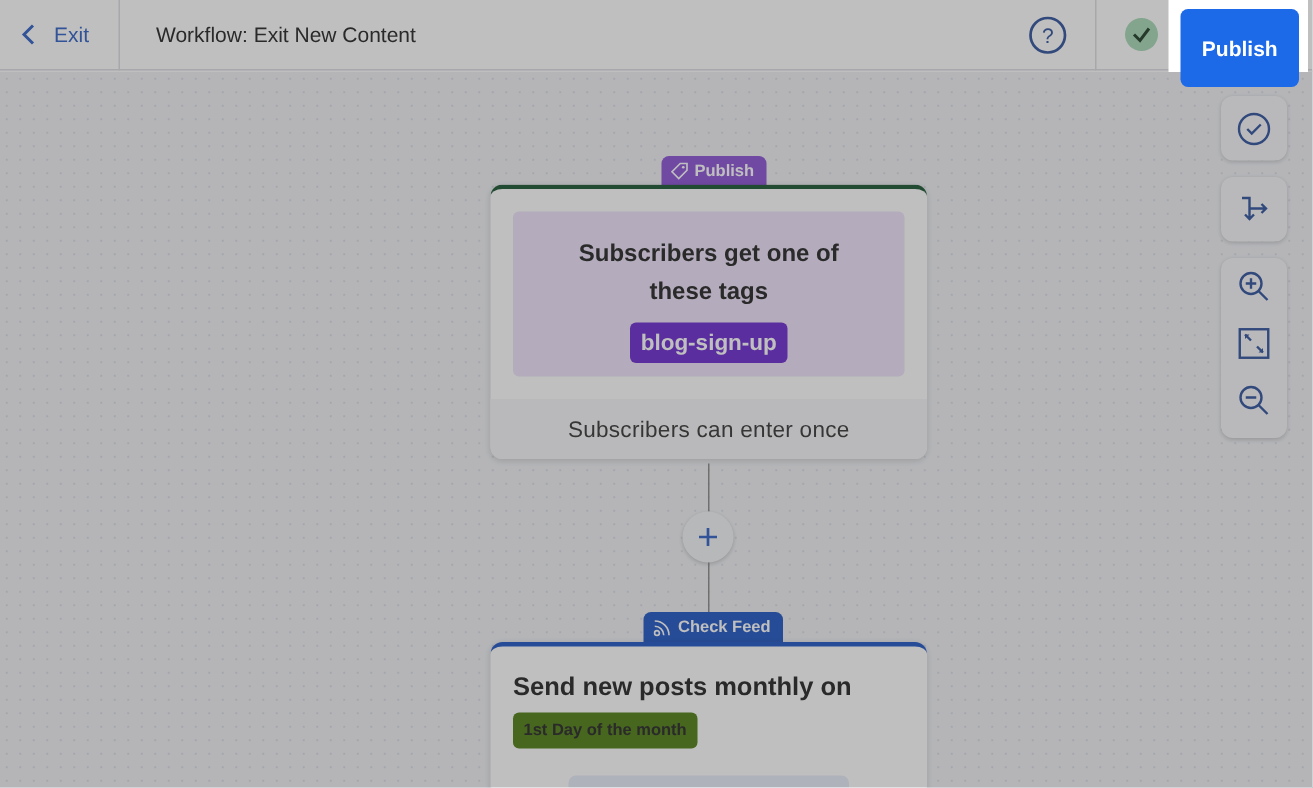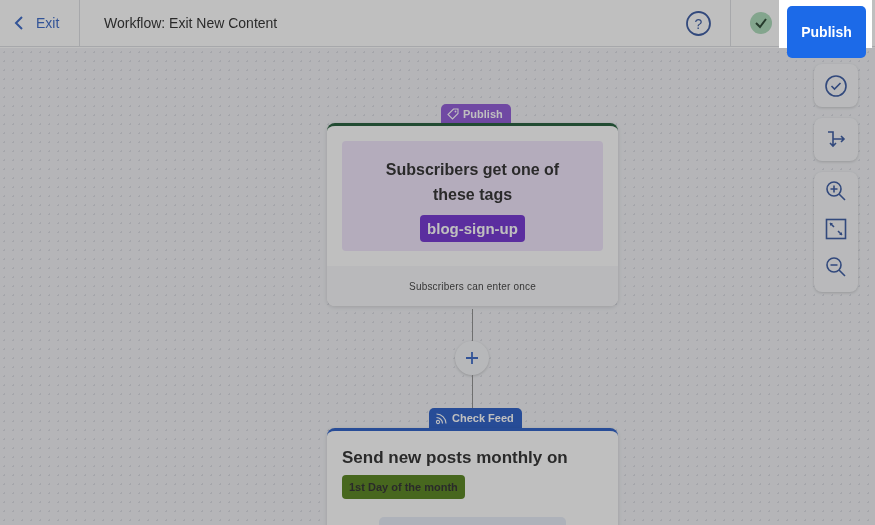--- a/index.html
+++ b/index.html
@@ -61,21 +61,21 @@
   }
   .starter-heading { margin-top: 16px; font-size: 16px; font-weight: bold; color: #222; text-align: center; line-height: 25px; width: 180px; }
   .tag-chip {
     margin-top: 8px; background: #6a28cf; color: #fff; font-size: 15px; font-weight: bold;
     padding: 5px 7px; border-radius: 4px; cursor: pointer;
   }
   .starter-footer {
     position: absolute; left: 0; bottom: 0; width: 100%; height: 40px;
     background: #f7f7f9; border-radius: 0 0 8px 8px;
     display: flex; align-items: center; justify-content: center;
-    font-size: 10px; color: #333; letter-spacing: 0.2px;
+    font-size: 15px; color: #333; letter-spacing: 0.2px;
   }
   .connector { position: absolute; left: 472px; width: 1px; background: #888; }
   .add-btn {
     position: absolute; left: 455px; top: 341px; width: 34px; height: 34px; border-radius: 50%;
     background: #f4f5f8; box-shadow: 0 1px 3px rgba(0,0,0,0.2);
     display: flex; align-items: center; justify-content: center; cursor: pointer;
   }
   .feed-card { left: 327px; top: 428px; width: 291px; height: 120px; border-top: 3px solid #1d54c4; }
   .feed-heading { position: absolute; left: 15px; top: 17px; font-size: 17px; font-weight: bold; color: #222; }
   .day-chip {

